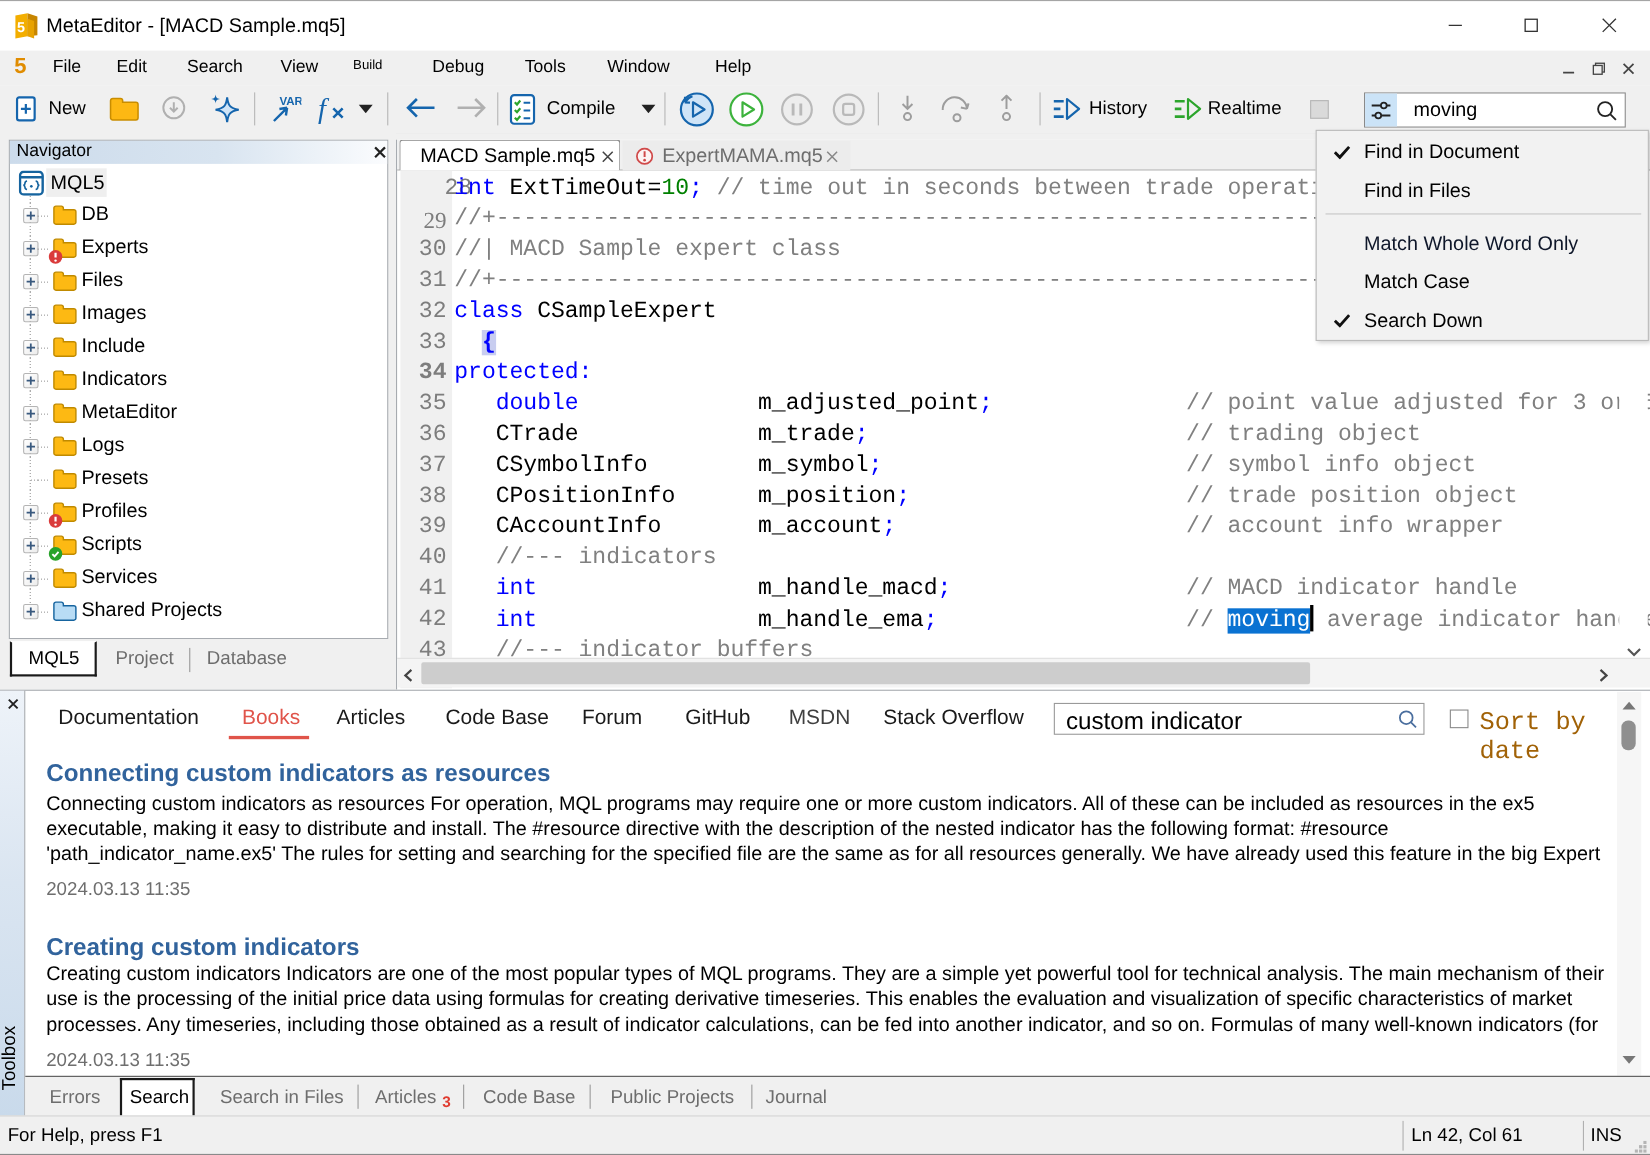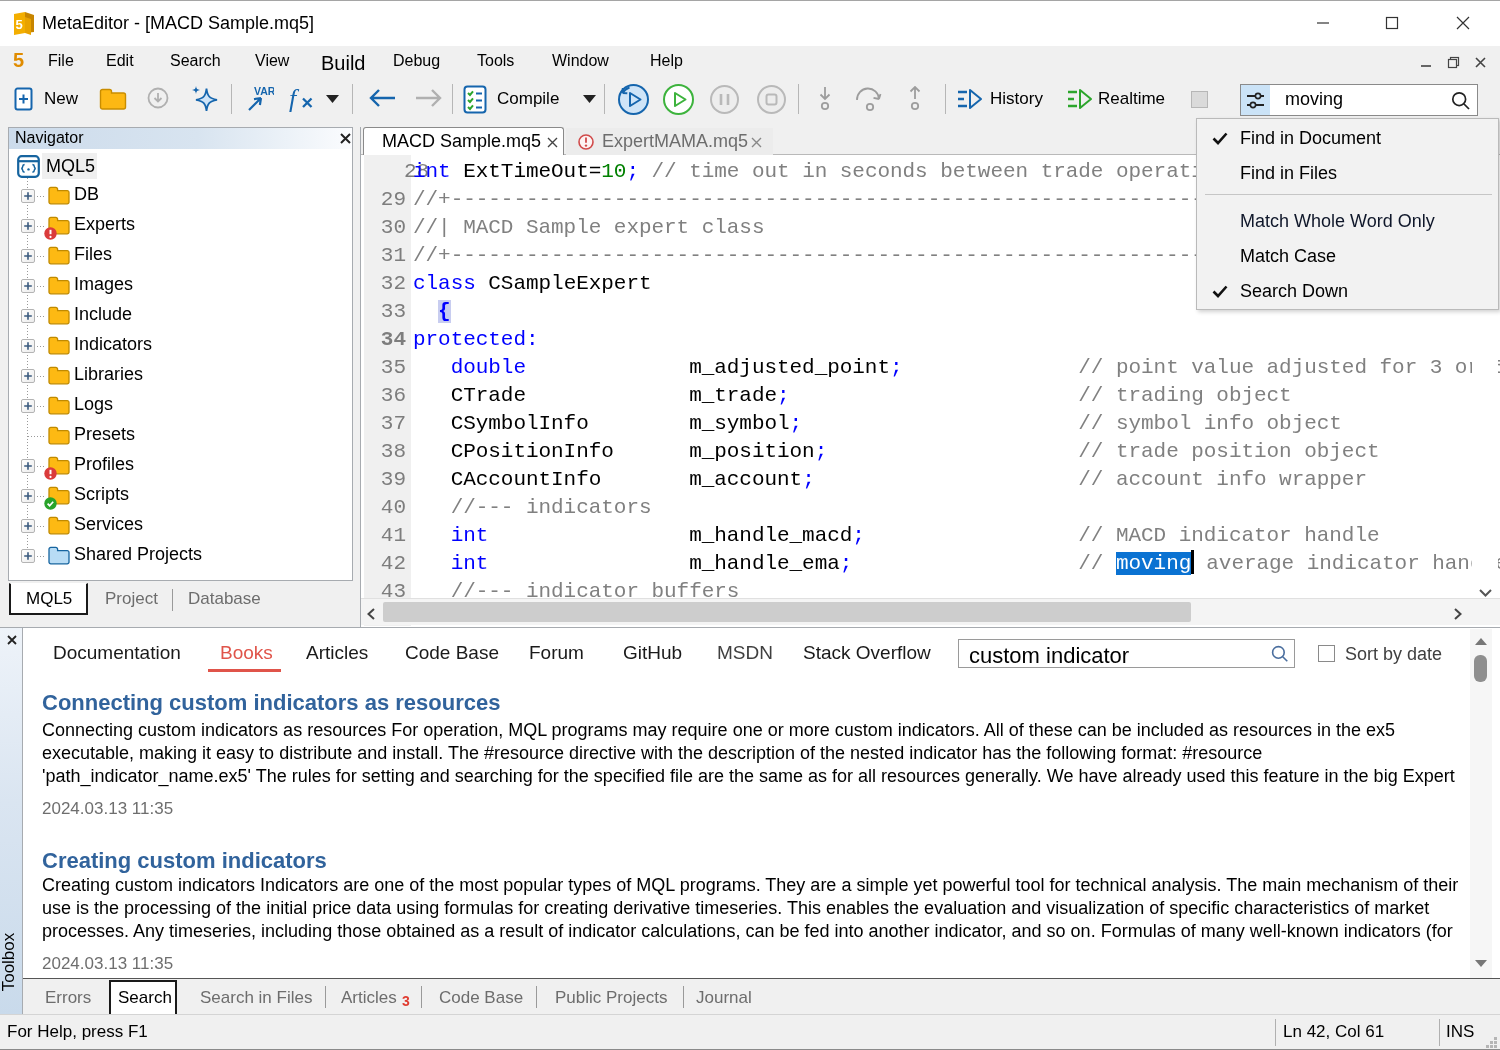--- a/index.html
+++ b/index.html
@@ -32,21 +32,21 @@
       <path d="M1 1 L13 13 M13 1 L1 13" stroke="#333" stroke-width="1.2"></path>
     </svg>
 </div>
 
 <div class="abs" style="left:0;top:46px;width:1500px;height:32px;background:#f0f0f0;">
   <div class="abs" style="left:13px;top:3px;font-size:20px;font-weight:bold;color:#e08c00;">5</div>
   <div class="abs" style="left:48px;top:6px;font-size:16px;">File</div>
   <div class="abs" style="left:106px;top:6px;font-size:16px;">Edit</div>
   <div class="abs" style="left:170px;top:6px;font-size:16px;">Search</div>
   <div class="abs" style="left:255px;top:6px;font-size:16px;">View</div>
-  <div class="abs" style="left:321px;top:6px;font-size:20px;">Build</div>
+  <div class="abs" style="left:321px;top:6px;font-size:12px;">Build</div>
   <div class="abs" style="left:393px;top:6px;font-size:16px;">Debug</div>
   <div class="abs" style="left:477px;top:6px;font-size:16px;">Tools</div>
   <div class="abs" style="left:552px;top:6px;font-size:16px;">Window</div>
   <div class="abs" style="left:650px;top:6px;font-size:16px;">Help</div>
 
   <svg class="abs" style="left:1420px;top:11px;" width="12" height="12" viewBox="0 0 12 12">
       <path d="M1 9 H11" stroke="#444" stroke-width="1.6"></path>
     </svg>
   <svg class="abs" style="left:1447px;top:10px;" width="13" height="13" viewBox="0 0 13 13">
       <rect x="3.5" y="1.5" width="8" height="8" fill="none" stroke="#444" stroke-width="1.2"></rect>
@@ -272,21 +272,21 @@
 <div class="abs" style="left:65px;top:206px;font-size:18px;color:#000;">Indicators</div>
 <div class="abs" style="left:19px;top:248px;width:18px;height:1px;background-image:repeating-linear-gradient(to right,#999 0 1px,transparent 1px 3px);"></div>
 <div class="abs" style="left:12px;top:241px;width:14px;height:14px;background:linear-gradient(135deg,#fff, #ececec);border:1px solid #b4b4b4;border-radius:2px;">
         <svg class="abs" style="left:1px;top:1px;" width="10" height="10" viewBox="0 0 10 10">
           <path d="M5 1.2 v7.6 M1.2 5 h7.6" stroke="#39597e" stroke-width="1.6"></path>
         </svg>
       </div>
 <svg class="abs" style="left:39px;top:238px;" width="22" height="19" viewBox="0 0 22 19">
       <path d="M1 3.2 a1.8 1.8 0 0 1 1.8-1.8 h5 a1.8 1.8 0 0 1 1.8 1.8 v1.4 h9.6 a1.8 1.8 0 0 1 1.8 1.8 v9.6 a1.8 1.8 0 0 1-1.8 1.8 h-16.4 a1.8 1.8 0 0 1-1.8-1.8 Z" fill="#fdb913" stroke="#c08a00" stroke-width="1.3"></path>
       </svg>
-<div class="abs" style="left:65px;top:236px;font-size:18px;color:#000;">Libraries</div>
+<div class="abs" style="left:65px;top:236px;font-size:18px;color:#000;">MetaEditor</div>
 <div class="abs" style="left:19px;top:278px;width:18px;height:1px;background-image:repeating-linear-gradient(to right,#999 0 1px,transparent 1px 3px);"></div>
 <div class="abs" style="left:12px;top:271px;width:14px;height:14px;background:linear-gradient(135deg,#fff, #ececec);border:1px solid #b4b4b4;border-radius:2px;">
         <svg class="abs" style="left:1px;top:1px;" width="10" height="10" viewBox="0 0 10 10">
           <path d="M5 1.2 v7.6 M1.2 5 h7.6" stroke="#39597e" stroke-width="1.6"></path>
         </svg>
       </div>
 <svg class="abs" style="left:39px;top:268px;" width="22" height="19" viewBox="0 0 22 19">
       <path d="M1 3.2 a1.8 1.8 0 0 1 1.8-1.8 h5 a1.8 1.8 0 0 1 1.8 1.8 v1.4 h9.6 a1.8 1.8 0 0 1 1.8 1.8 v9.6 a1.8 1.8 0 0 1-1.8 1.8 h-16.4 a1.8 1.8 0 0 1-1.8-1.8 Z" fill="#fdb913" stroke="#c08a00" stroke-width="1.3"></path>
       </svg>
 <div class="abs" style="left:65px;top:266px;font-size:18px;color:#000;">Logs</div>
@@ -375,21 +375,21 @@
       <svg class="abs" style="left:185px;top:9px;" width="11" height="11" viewBox="0 0 11 11">
           <path d="M1 1 L10 10 M10 1 L1 10" stroke="#888" stroke-width="1.4"></path>
         </svg>
     </div>
   </div>
 
   <div class="abs" style="left:0;top:28px;width:1140px;height:471px;overflow:hidden;">
     <div class="abs" style="left:3px;top:0;width:47px;height:471px;background:#f0f0f0;"></div>
     <div class="abs" style="left:3px;top:3px;width:42px;text-align:right;font-family:'Liberation Mono',monospace;font-size:21px;line-height:28px;color:#7d7d7d;">
         <div style="height:28px;margin-left:40px;">28</div>
-        <div style="height:28px;">29</div>
+        <div style="height:28px;font-family:Liberation Serif, serif;">29</div>
         <div style="height:28px;">30</div>
         <div style="height:28px;">31</div>
         <div style="height:28px;">32</div>
         <div style="height:28px;">33</div>
         <div style="height:28px;font-weight:bold;">34</div>
         <div style="height:28px;">35</div>
         <div style="height:28px;">36</div>
         <div style="height:28px;">37</div>
         <div style="height:28px;">38</div>
         <div style="height:28px;">39</div>
@@ -453,21 +453,21 @@
   <div class="abs" style="left:803px;top:14px;font-size:19px;color:#1a1a1a;">Stack Overflow</div>
 
   <div class="abs" style="left:958px;top:11px;width:337px;height:29px;background:#fff;border:1px solid #9a9a9a;">
     <div class="abs" style="left:10px;top:3px;font-size:22px;color:#000;">custom indicator</div>
     <svg class="abs" style="left:312px;top:5px;" width="18" height="18" viewBox="0 0 18 18">
         <circle cx="7.4" cy="7.4" r="5.8" fill="none" stroke="#4a6e9e" stroke-width="1.6"></circle>
         <path d="M11.7 11.7 L16.3 16.3" stroke="#4a6e9e" stroke-width="1.6"></path>
       </svg>
   </div>
   <div class="abs" style="left:1318px;top:17px;width:17px;height:17px;background:#fff;border:1px solid #8a8a8a;"></div>
-  <div class="abs" style="left:1345px;top:16px;font-size:18px;color:#404040;">Sort by date</div>
+  <div class="abs" style="left:1345px;top:16px;font-size:23px;color:#a16207;font-family:Liberation Mono, monospace;">Sort by date</div>
 
   <div class="abs" style="left:42px;top:62px;font-size:22px;font-weight:bold;color:#31639c;">Connecting custom indicators as resources</div>
   <div class="abs" style="left:42px;top:91px;font-size:18px;line-height:23px;color:#000;white-space:pre;">Connecting custom indicators as resources For operation, MQL programs may require one or more custom indicators. All of these can be included as resources in the ex5
 executable, making it easy to distribute and install. The #resource directive with the description of the nested indicator has the following format: #resource
 'path_indicator_name.ex5' The rules for setting and searching for the specified file are the same as for all resources generally. We have already used this feature in the big Expert</div>
   <div class="abs" style="left:42px;top:171px;font-size:17px;color:#6e6e6e;">2024.03.13 11:35</div>
   <div class="abs" style="left:42px;top:246px;font-size:18px;line-height:23px;color:#000;white-space:pre;">Creating custom indicators Indicators are one of the most popular types of MQL programs. They are a simple yet powerful tool for technical analysis. The main mechanism of their
 use is the processing of the initial price data using formulas for creating derivative timeseries. This enables the evaluation and visualization of specific characteristics of market
 processes. Any timeseries, including those obtained as a result of indicator calculations, can be fed into another indicator, and so on. Formulas of many well-known indicators (for</div>
   <div class="abs" style="left:42px;top:220px;font-size:22px;font-weight:bold;color:#31639c;">Creating custom indicators</div>

